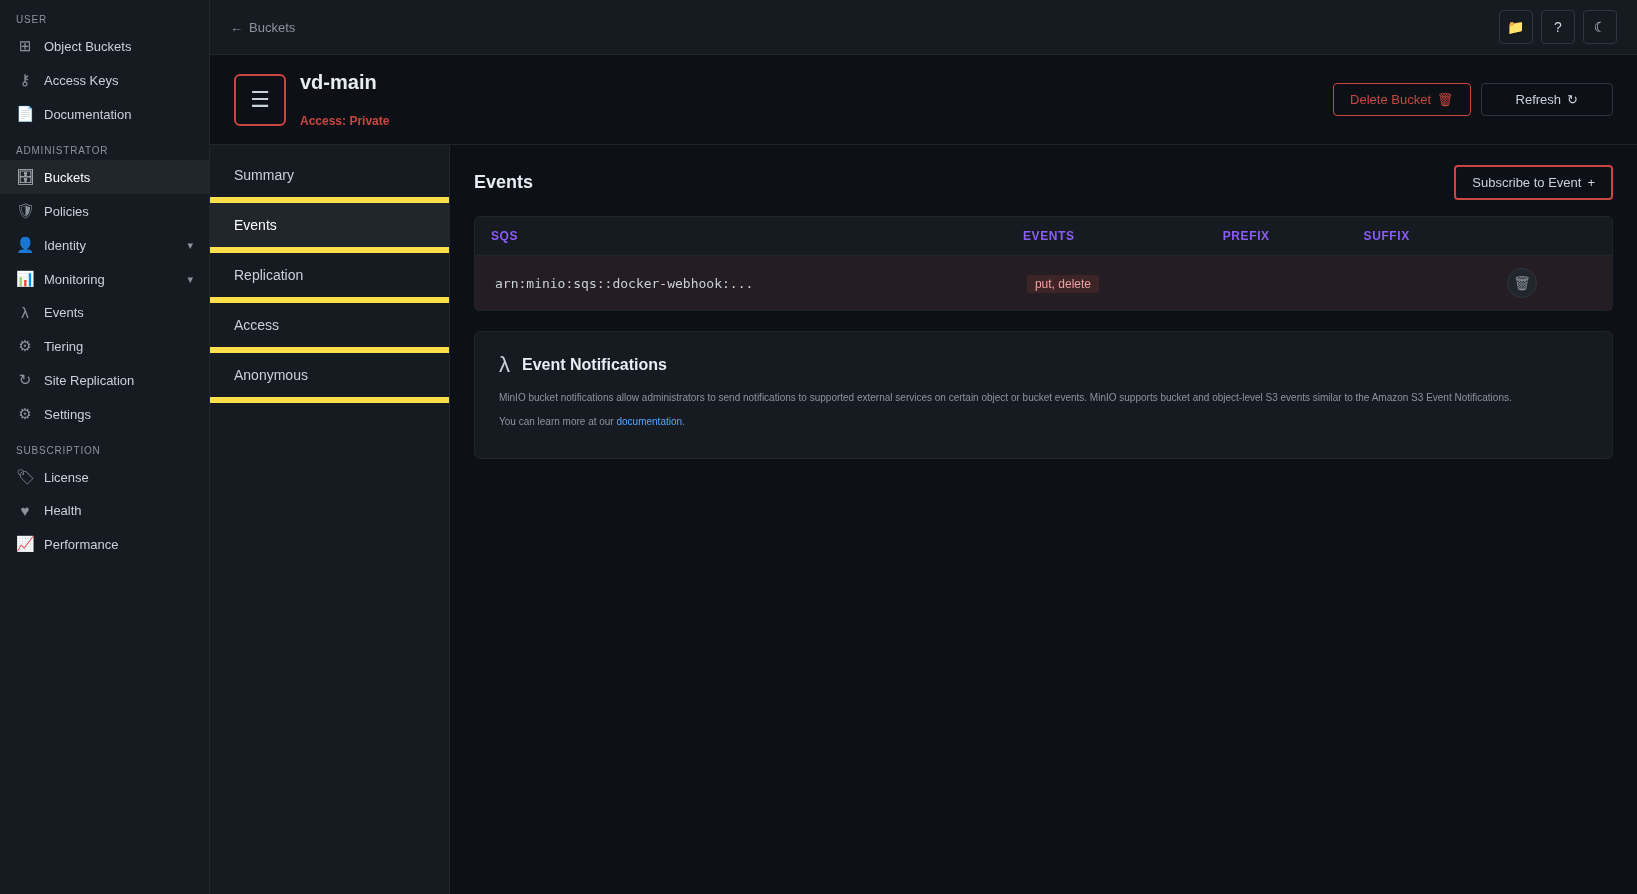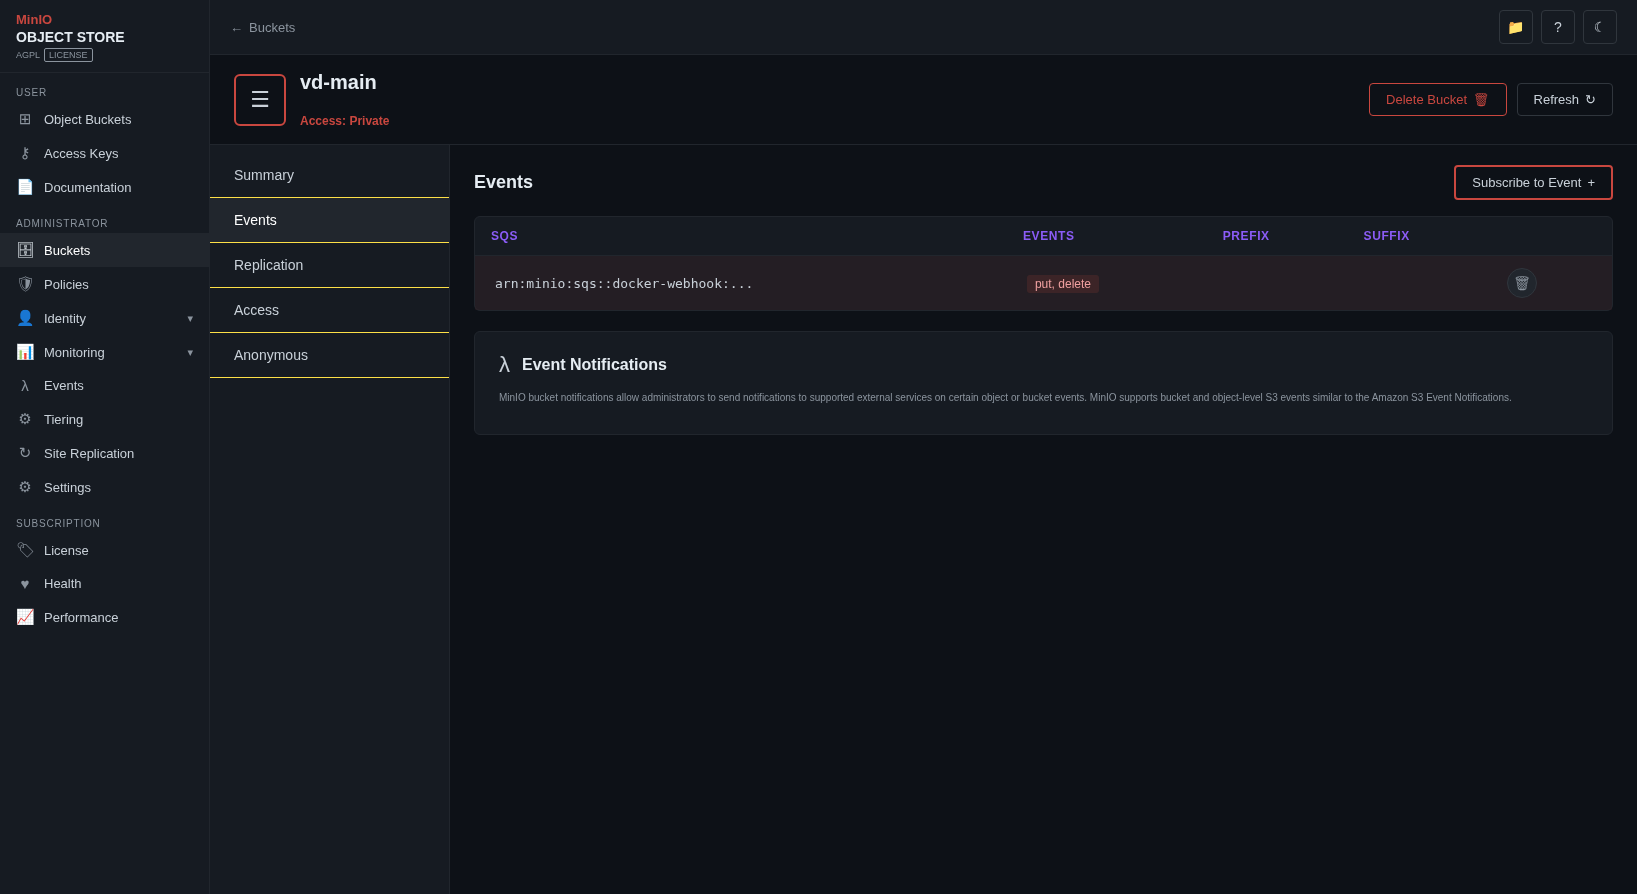--- a/index.html
+++ b/index.html
@@ -77,40 +77,40 @@
     .bucket-name { font-size: 20px; font-weight: 600; color: #e6edf3; }
     .bucket-access { font-size: 12px; color: #8b949e; margin-top: 20px; }
     .bucket-access span { color: #c9473f; font-weight: 600; }
     .bucket-actions { display: flex; gap: 10px; }
     .btn-delete {
       padding: 8px 16px; border: 1px solid #c9473f; background: transparent;
       color: #c9473f; cursor: pointer; border-radius: 4px; font-size: 13px;
       display: flex; align-items: center; gap: 6px;
     }
     .btn-refresh {
-      padding: 8px 16px; border: 1px solid #30363d; background: transparent;
+      padding: 8px 34px; border: 1px solid #30363d; background: transparent;
       color: #c9d1d9; cursor: pointer; border-radius: 4px; font-size: 13px;
       display: flex; align-items: center; gap: 6px;
     }
 
     
     .content-area {
       display: flex; flex: 1; overflow: hidden;
     }
 
     
     .sub-nav {
       width: 240px; min-width: 240px;
       background: #161b22;
       border-right: 1px solid #21262d;
       padding-top: 8px;
     }
     .sub-nav-item {
       padding: 14px 24px; cursor: pointer; color: #c9d1d9;
-      font-size: 14px; border-bottom: 1px solid #fde047;
+      font-size: 14px; border-bottom: 6px solid #fde047;
       transition: background 0.15s;
     }
     .sub-nav-item.active { background: #21262d; color: #fff; font-weight: 500; }
 
     
     .events-panel {
       flex: 1; display: flex; flex-direction: column;
       padding: 20px 24px; overflow-y: auto; background: #0d1117;
     }
     .events-header {
@@ -160,32 +160,20 @@
     .notif-header { display: flex; align-items: center; gap: 12px; margin-bottom: 12px; }
     .notif-lambda-icon { font-size: 22px; color: #c9d1d9; }
     .notif-title { font-size: 16px; font-weight: 600; color: #e6edf3; }
     .notif-text { font-size: 10px; color: #8b949e; line-height: 1.6; margin-bottom: 8px; }
     .notif-link { color: #58a6ff; text-decoration: none; }
   </style>
 </head>
 <body>
 
 <div class="sidebar">
-  <div class="sidebar-logo">
-    <div style="display:flex;align-items:center;gap:4px;">
-      <span style="color:#c9473f;font-weight:900;font-size:13px;">MinIO</span>
-    </div>
-    <div style="display:flex;align-items:center;gap:4px;margin-top:2px;">
-      <span style="font-size:14px;font-weight:700;color:#e6edf3;">OBJECT STORE</span>
-    </div>
-    <div style="display:flex;align-items:center;gap:4px;margin-top:3px;">
-      <span style="font-size:9px;color:#8b949e;">AGPL</span>
-      <span style="font-size:9px;color:#8b949e;border:1px solid #8b949e;padding:1px 4px;border-radius:2px;">LICENSE</span>
-    </div>
-  </div>
 
   <div class="sidebar-section-label">User</div>
   <div class="sidebar-item">
     <span class="si-icon">⊞</span>
     <span class="si-label">Object Buckets</span>
   </div>
   <div class="sidebar-item">
     <span class="si-icon">⚷</span>
     <span class="si-label">Access Keys</span>
   </div>
@@ -337,16 +325,20 @@
           </tbody>
         </table>
       </div>
 
       <div class="notification-box">
         <div class="notif-header">
           <span class="notif-lambda-icon">λ</span>
           <span class="notif-title">Event Notifications</span>
         </div>
         <p class="notif-text">MinIO bucket notifications allow administrators to send notifications to supported external services on certain object or bucket events. MinIO supports bucket and object-level S3 events similar to the Amazon S3 Event Notifications.</p>
+        <p class="notif-text">
+          <span>You can learn more at our</span>
+          <a class="notif-link" href="#">documentation</a><span>.</span>
+        </p>
       </div>
     </div>
   </div>
 </div>
 
 </body></html>

